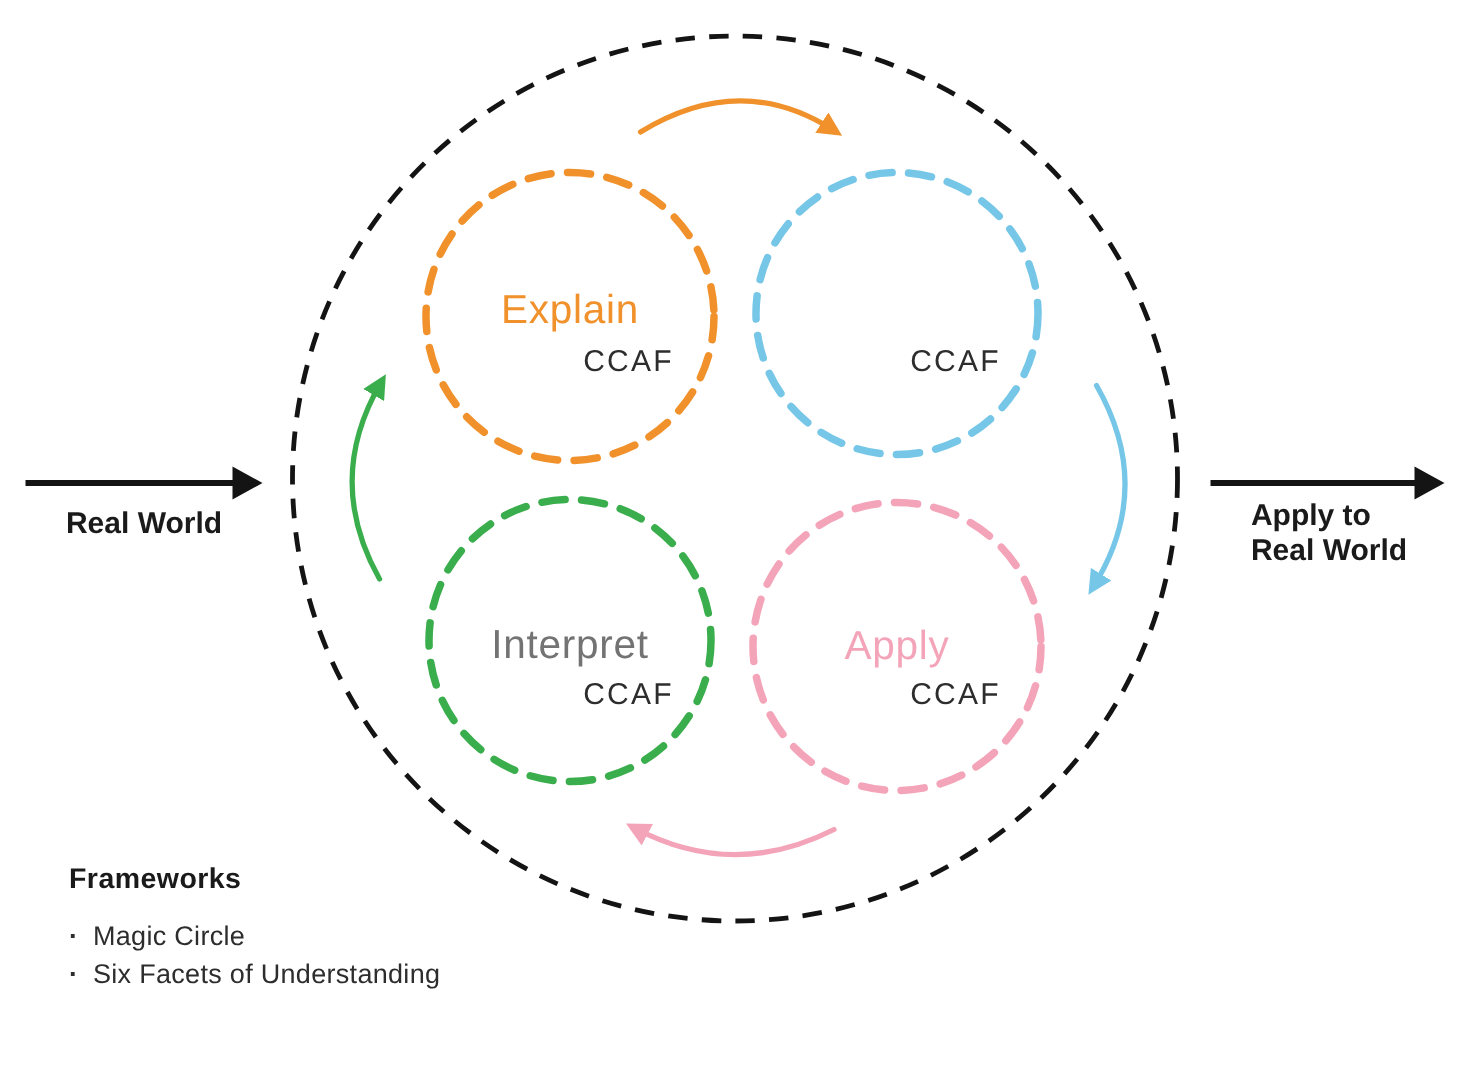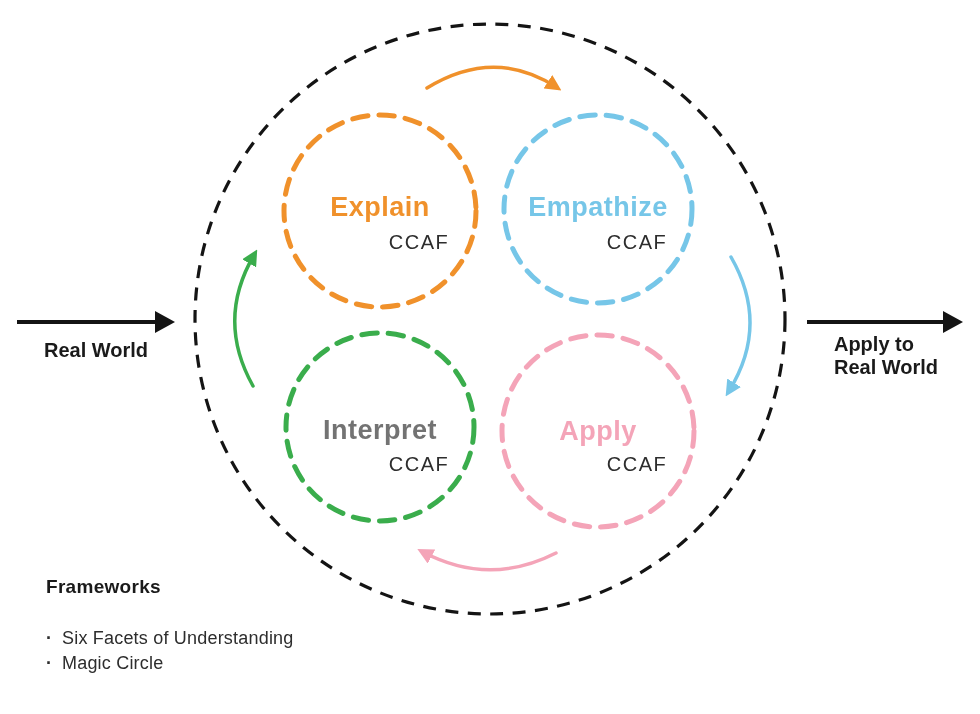--- a/index.html
+++ b/index.html
@@ -14,21 +14,21 @@
     width: 980px; height: 714px;
   }
   svg.diagram {
     position: absolute;
     left: 0; top: 0;
   }
   .abs { position: absolute; }
   .center-anchor { transform: translate(-50%, -50%); white-space: nowrap; }
   .node-label {
     font-size: 27px;
-    font-weight: bold;
+    font-weight: normal;
     letter-spacing: 0.5px;
   }
   .node-sublabel {
     font-size: 20px;
     font-weight: 400;
     letter-spacing: 1.5px;
     color: #2d2d2d;
     margin-left: 39px;
   }
   .io-label {
@@ -39,21 +39,21 @@
   }
   .frameworks {
     position: absolute;
     left: 46px;
     top: 576px;
     color: #1a1a1a;
   }
   .fw-heading {
     font-size: 19px;
     font-weight: bold;
-    margin-bottom: 28px;
+    margin-bottom: 14px;
     letter-spacing: 0.3px;
   }
   .fw-list { list-style: none; }
   .fw-item {
     font-size: 18px;
     color: #2d2d2d;
     line-height: 25px;
     padding-left: 16px;
     position: relative;
     letter-spacing: 0.2px;
@@ -105,37 +105,36 @@
 
     <g>
       <line x1="807" y1="322" x2="945" y2="322" stroke-width="4" stroke="#141414"></line>
       <polygon points="943,311 963,322 943,333" fill="#141414"></polygon>
     </g>
   </svg>
 
   <div class="abs center-anchor node-label" style="left: 380px; top: 207px; color: rgb(240, 145, 43);">Explain</div>
   <div class="abs center-anchor node-sublabel" style="left:380px; top:242px;">CCAF</div>
 
-  <div class="abs center-anchor node-label" style="left: 598px; top: 207px; color: rgb(118, 198, 232);">Empathize</div>
   <div class="abs center-anchor node-sublabel" style="left:598px; top:242px;">CCAF</div>
 
   <div class="abs center-anchor node-label" style="left: 380px; top: 430px; color: #737373;">Interpret</div>
   <div class="abs center-anchor node-sublabel" style="left:380px; top:464px;">CCAF</div>
 
   <div class="abs center-anchor node-label" style="left: 598px; top: 431px; color: rgb(244, 164, 184);">Apply</div>
   <div class="abs center-anchor node-sublabel" style="left:598px; top:464px;">CCAF</div>
 
   <div class="abs center-anchor io-label" style="left:96px; top:350px;">Real World</div>
 
   <div class="abs center-anchor io-label" style="left:886px; top:356px;">
     <div>Apply to</div>
     <div>Real World</div>
   </div>
 
   <div class="frameworks">
     <div class="fw-heading">Frameworks</div>
     <ul class="fw-list">
+      <li class="fw-item">Magic Circle</li>
       <li class="fw-item">Six Facets of Understanding</li>
-      <li class="fw-item">Magic Circle</li>
     </ul>
   </div>
 
 </div>
 
 </body></html>

